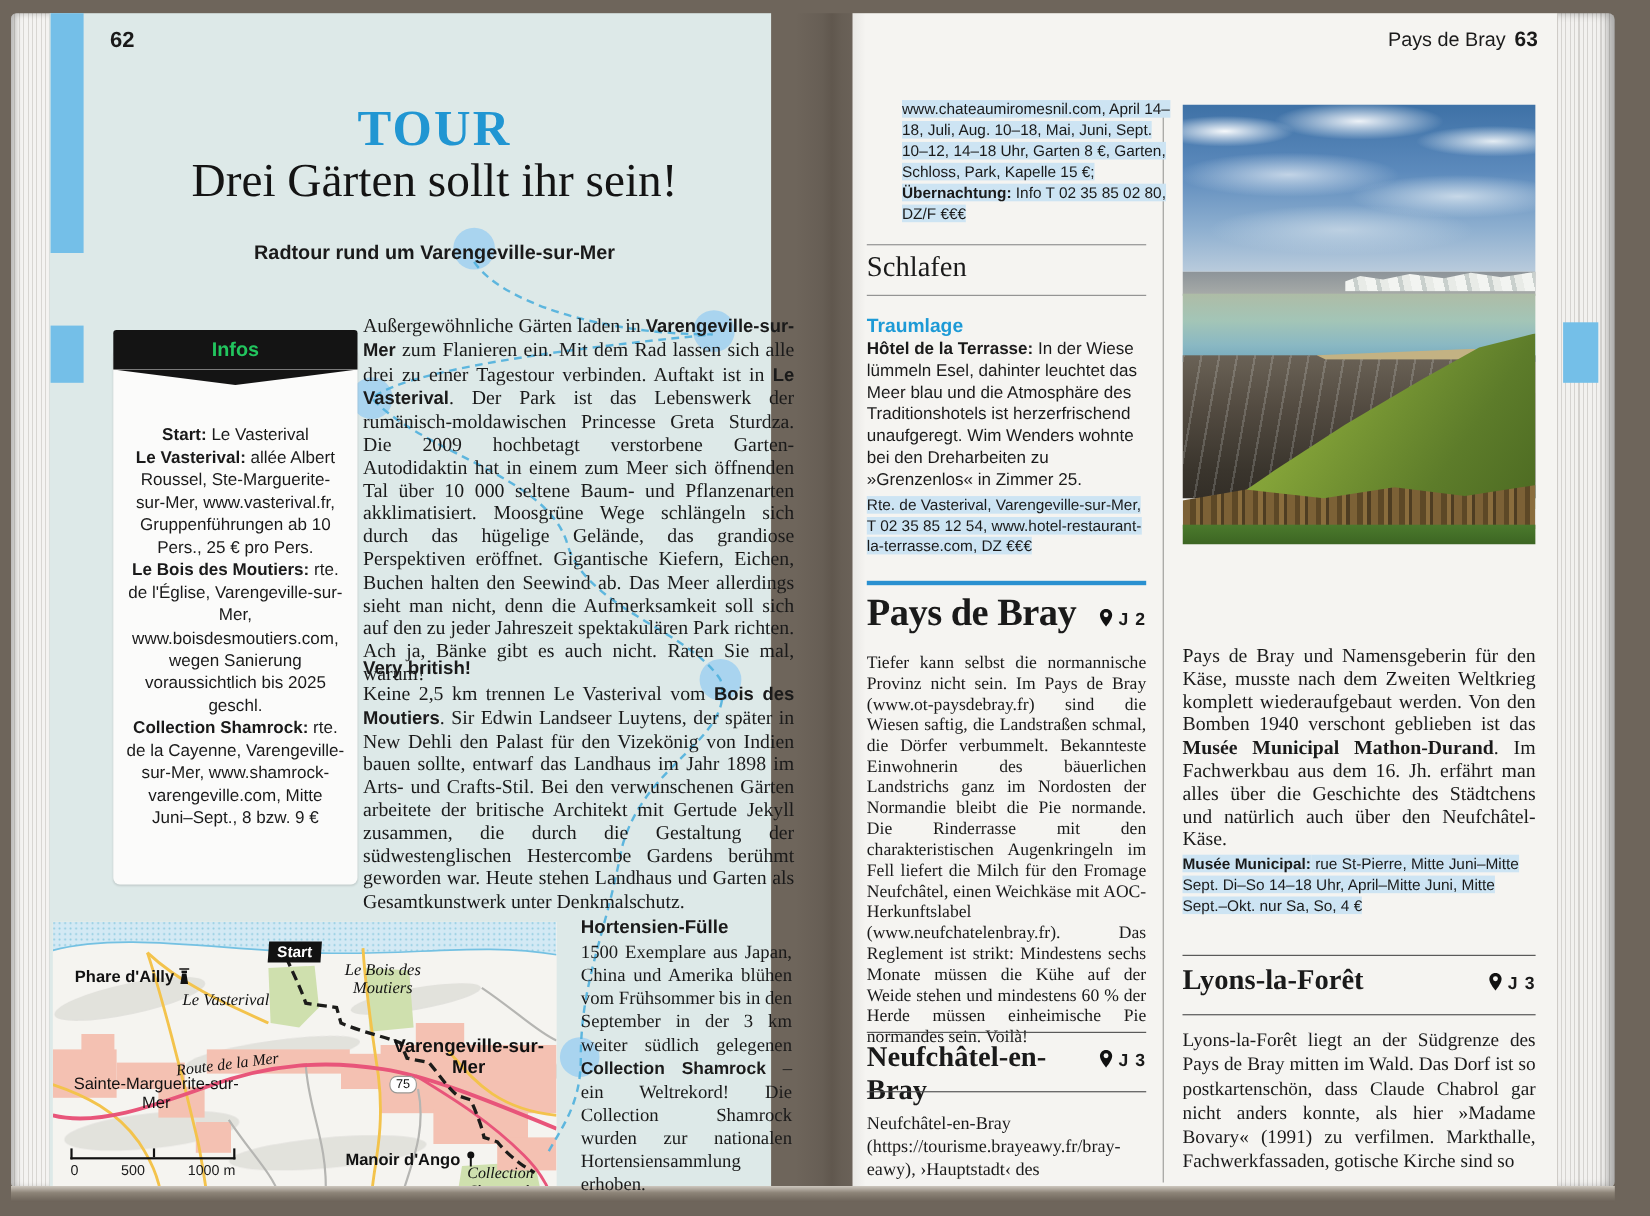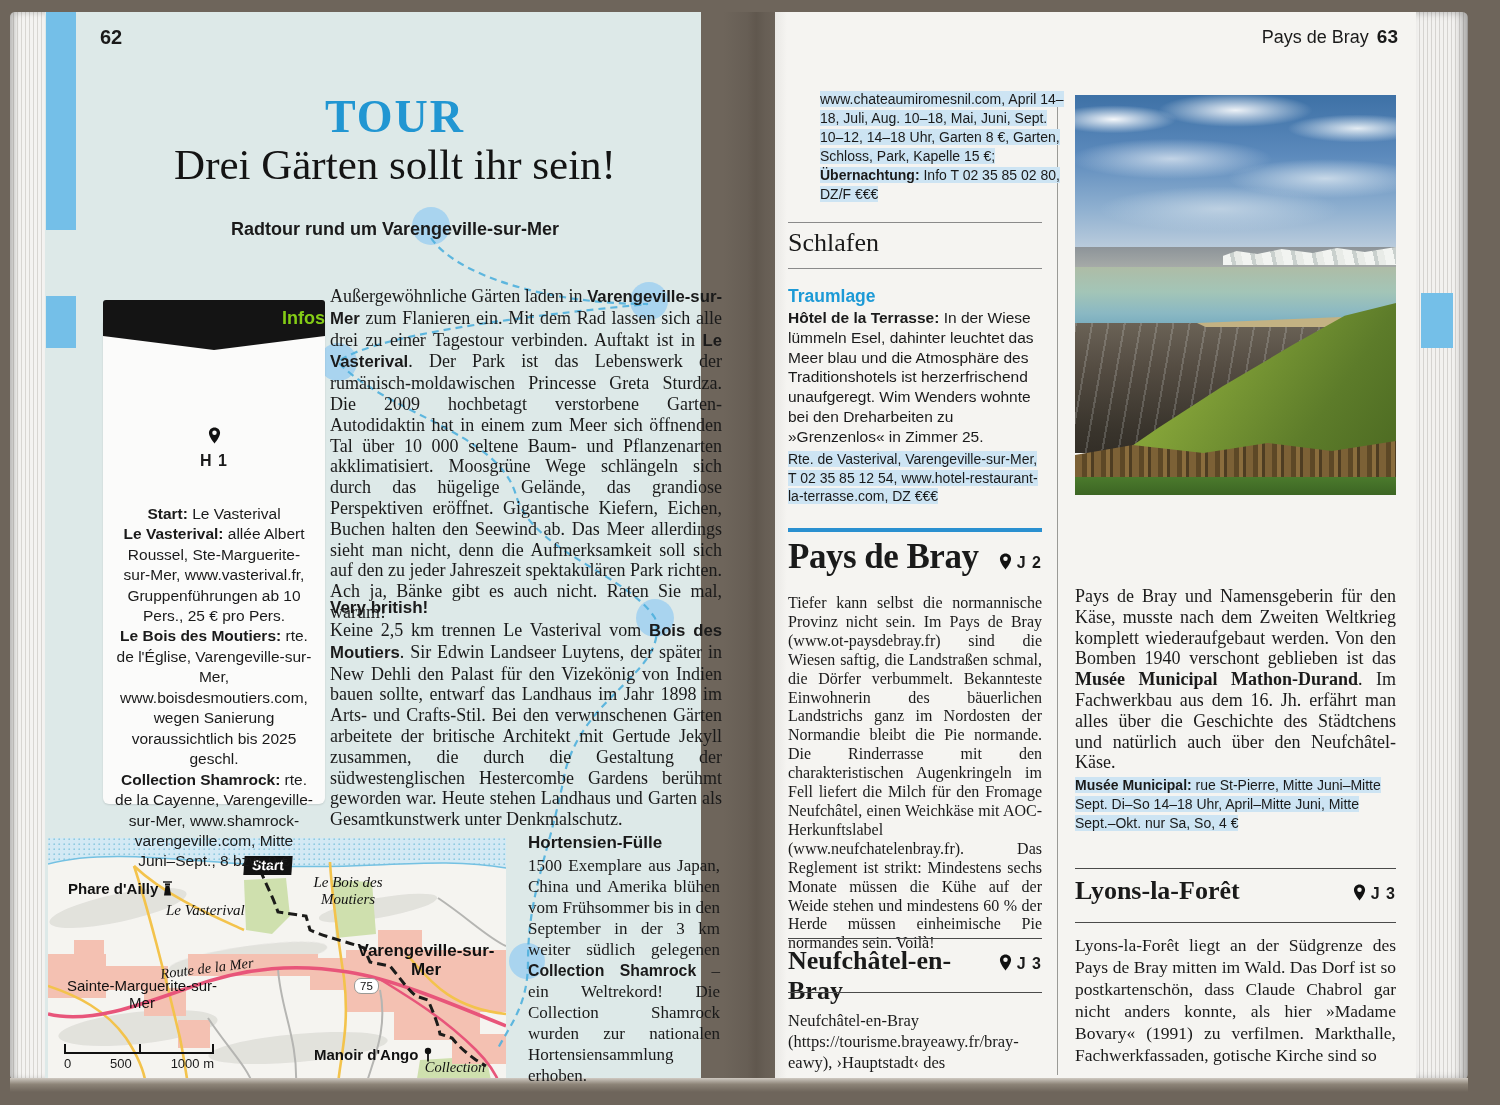--- a/index.html
+++ b/index.html
@@ -39,21 +39,21 @@
     font-size:46px;letter-spacing:2px;color:#2196d2;}
   .lp-title{left:40px;top:128px;width:620px;text-align:center;
     font-family:"Liberation Serif","DejaVu Serif",serif;font-size:43px;color:#141414;}
   .lp-subtitle{left:70px;top:207px;width:560px;text-align:center;font-weight:bold;font-size:18px;z-index:4;}
   .hl-circle{background:#a9d4ef;border-radius:50%;z-index:1;}
   .route-svg{left:0;top:0;width:700px;height:1068px;z-index:2;pointer-events:none;}
   .lp-z{z-index:3;}
 
   .infos{left:58px;top:288px;width:222px;z-index:3;}
   .infos-head{position:relative;background:#141414;height:36px;border-radius:3px 3px 0 0;
-    color:#84cc16;font-weight:bold;font-size:18px;text-align:right;line-height:36px;z-index:2;}
+    color:#22c55e;font-weight:bold;font-size:18px;text-align:center;line-height:36px;z-index:2;}
   .infos-chevron{position:absolute;left:0;top:36px;width:222px;height:14px;background:#141414;
     clip-path:polygon(0 0,100% 0,50% 100%);z-index:2;}
   .infos-body{position:absolute;left:0;top:18px;width:198px;padding:48px 12px 14px;height:424px;
     background:#fbfbfa;border-radius:6px;box-shadow:0 1px 2px rgba(0,0,0,.12);
     text-align:center;font-size:15.5px;line-height:1.32;white-space:pre-line;z-index:1;}
   .infos-grid{margin-bottom:12px;}
 
   .lp-col{left:285px;width:392px;}
   .lp-body{font-family:"Liberation Serif","DejaVu Serif",serif;font-size:18px;line-height:20.8px;}
   .subhead{font-weight:bold;font-size:17px;}
@@ -150,29 +150,20 @@
                C625,660 540,680 520,760 C505,840 483,880 483,950
                C483,992 466,1012 452,1038" fill="none" stroke="#4fb0dd" stroke-width="2.2" stroke-dasharray="7 5" opacity=".9"></path>
     </svg>
 
     <div class="abs lp-title lp-z">Drei Gärten sollt ihr sein!</div>
     <div class="abs kicker lp-z">TOUR</div>
     <div class="abs lp-subtitle">Radtour rund um Varengeville-sur-Mer</div>
 
     <div class="abs infos">
       <div class="infos-body">
-        <div class="infos-grid">
-          <span class="pin">
-            <svg width="13" height="17" viewBox="0 0 24 32">
-                <path d="M12 1C6 1 1.5 5.6 1.5 11.4 1.5 19 12 31 12 31s10.5-12 10.5-19.6C22.5 5.6 18 1 12 1z" fill="#111"></path>
-                <circle cx="12" cy="11" r="4.2" fill="#fbfbfa"></circle>
-              </svg>
-          </span>
-          <span class="grid-ref">H 1</span>
-        </div>
         <span><span class="r-b">Start:</span><span> Le Vasterival
 </span><span class="r-b">Le Vasterival:</span><span> allée Albert Roussel, Ste-Marguerite-sur-Mer, www.vasterival.fr, Gruppenführungen ab 10 Pers., 25 € pro Pers.
 </span><span class="r-b">Le Bois des Moutiers:</span><span> rte. de l'Église, Varengeville-sur-Mer, www.boisdesmoutiers.com, wegen Sanierung voraussichtlich bis 2025 geschl.
 </span><span class="r-b">Collection Shamrock:</span><span> rte. de la Cayenne, Varengeville-sur-Mer, www.shamrock-varengeville.com, Mitte Juni–Sept., 8 bzw. 9 €</span></span>
       </div>
       <div class="infos-head">Infos</div>
       <div class="infos-chevron"></div>
     </div>
 
     <div class="abs lp-col lp-z" style="top:274px;">

